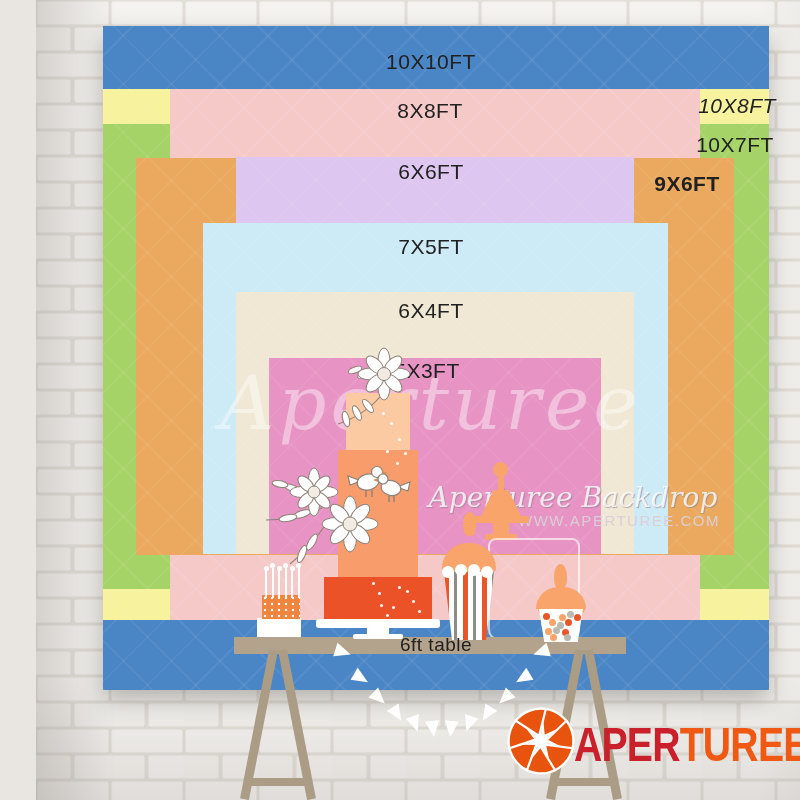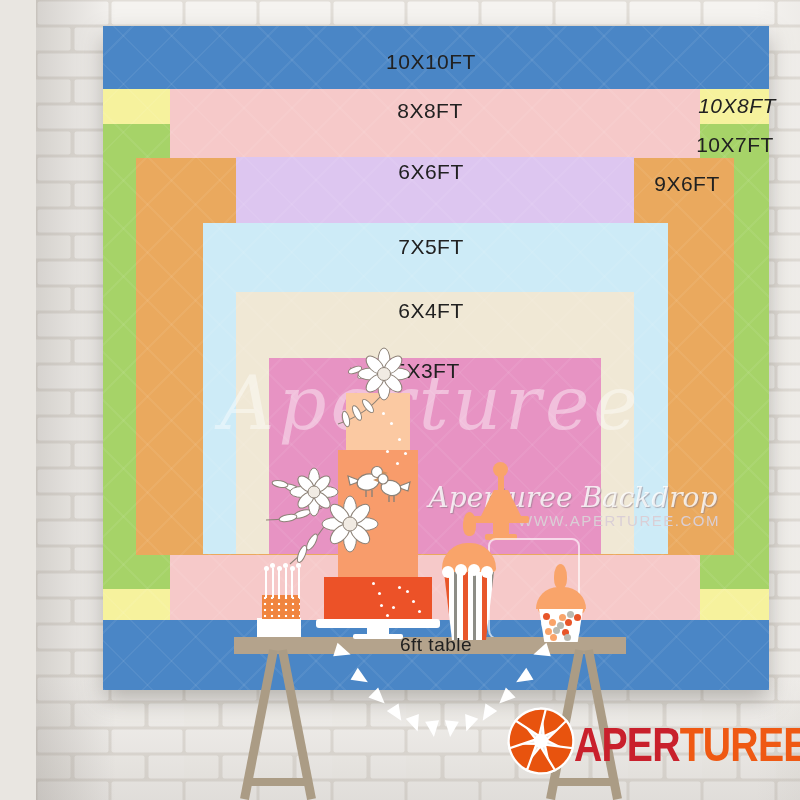--- a/index.html
+++ b/index.html
@@ -28,21 +28,21 @@
   #L-6x4{left:200px;top:292px;width:398px;height:262px;background:var(--beige);}
   #L-5x3{left:233px;top:358px;width:332px;height:196px;background:var(--magenta);}
   .texture{left:67px;top:26px;width:666px;height:664px;pointer-events:none;
     background:repeating-linear-gradient(45deg,rgba(255,255,255,.06) 0 2px,transparent 2px 34px),
                repeating-linear-gradient(-45deg,rgba(255,255,255,.06) 0 2px,transparent 2px 34px);}
 
   .size-label{position:absolute;transform:translate(-50%,-50%);font-size:21px;
     color:var(--label);letter-spacing:.5px;white-space:nowrap;}
   #lab-10x10{left:395px;top:62px;}  #lab-8x8{left:394px;top:111px;}
   #lab-10x8{left:701px;top:106px;font-style:italic;}  #lab-10x7{left:699px;top:145px;}
-  #lab-6x6{left:395px;top:172px;}   #lab-9x6{left:651px;top:184px;}
+  #lab-6x6{left:395px;top:172px;}   #lab-9x6{left:651px;top:184px;font-weight:bold;}
   #lab-7x5{left:395px;top:247px;}   #lab-6x4{left:395px;top:311px;}
   #lab-5x3{left:391px;top:371px;}
 
   
   #wm-script{left:395px;top:403px;transform:translate(-50%,-50%);
     font-family:"DejaVu Serif",serif;font-style:italic;font-size:75px;
     color:rgba(255,255,255,.42);letter-spacing:4px;white-space:nowrap;}
   #wm-brand{left:537px;top:497px;transform:translate(-50%,-50%);
     font-family:"DejaVu Serif",serif;font-style:italic;font-size:28px;
     color:rgba(255,255,255,.80);text-shadow:1px 1px 1px rgba(140,125,135,.6);white-space:nowrap;}

